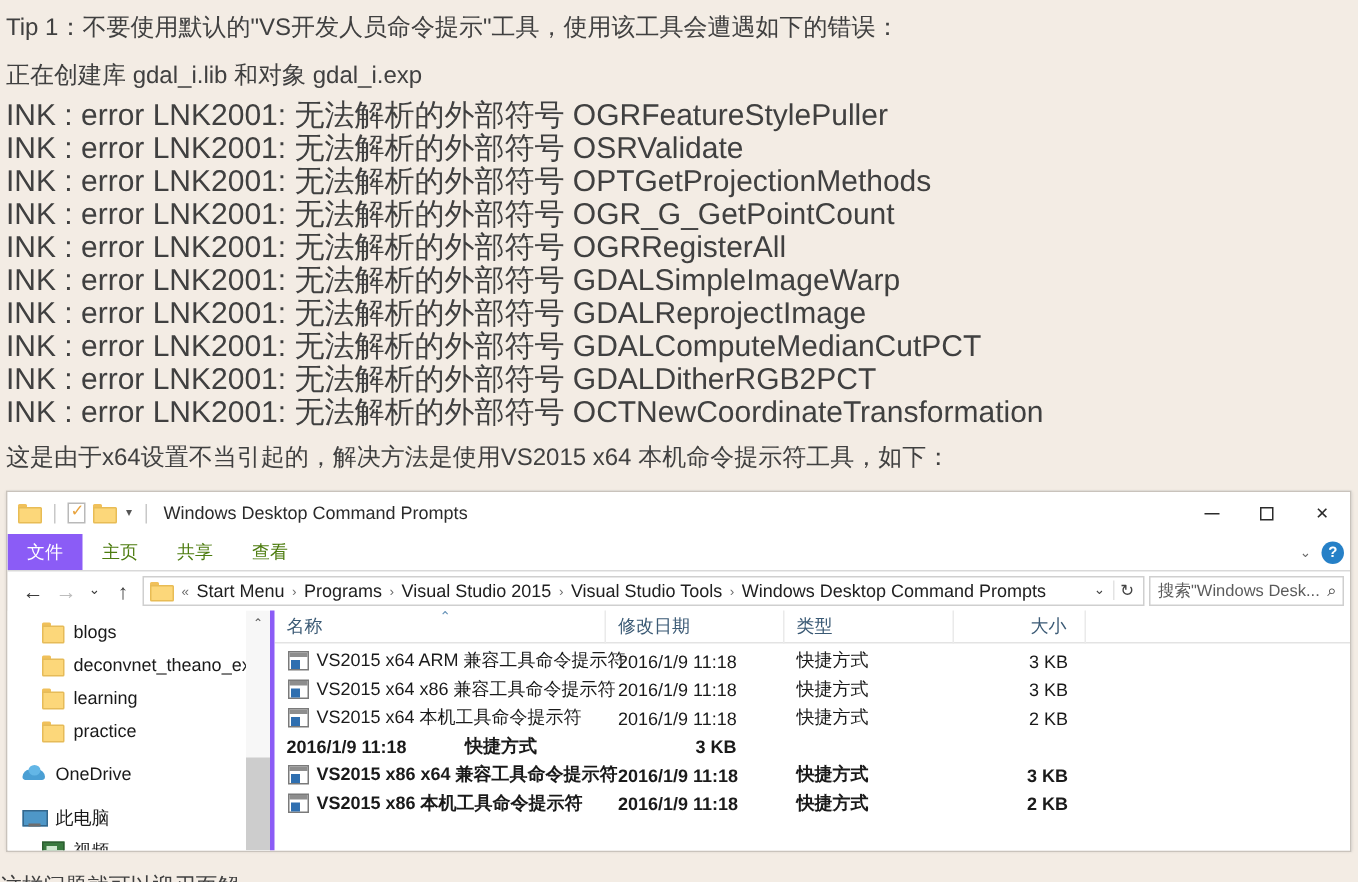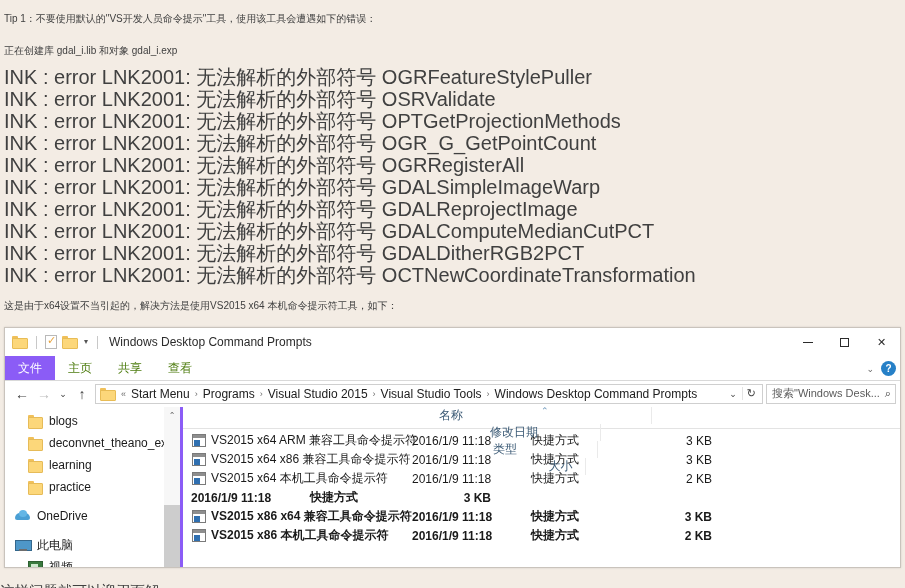--- a/index.html
+++ b/index.html
@@ -8,21 +8,21 @@
     width: 905px; height: 588px;
     background: #f3ece4;
     font-family: "Liberation Sans", "DejaVu Sans", sans-serif;
     color: #3a3a3a;
     overflow: hidden;
   }
 
   
   .article { padding: 0; }
   .para {
-    font-size: 10px;
+    font-size: 16px;
     line-height: 22px;
     color: #404040;
     padding-left: 4px;
     white-space: nowrap;
   }
   .para-intro { padding-top: 8px; padding-bottom: 10px; }
   .para-sub   { padding-bottom: 4px; }
   .errline {
     font-size: 20px;
     line-height: 22px;
@@ -196,21 +196,21 @@
     font-size:8px; color:#5e5e5e;
   }
   .nav-scroll .thumb {
     position:absolute; left:0; top:98px; width:16px; height:62px; background:#cdcdcd;
   }
 
   .listpane { flex:1; display:flex; flex-direction:column; background:#fff; }
   .col-head {
     display:flex; height: 22px; align-items:center;
     border-bottom: 1px solid #e3e3e3; background:#fff;
-    font-size: 12px; color:#3b5a75;flex-direction:column;
+    font-size: 12px; color:#3b5a75;
   }
   .col {
     position:relative; padding-left: 8px; white-space:nowrap;
     border-right: 1px solid #eaeaea; height:22px; display:flex; align-items:center;
   }
   .col.c-name { width: 221px; }
   .col.c-date { width: 119px; }
   .col.c-type { width: 113px; }
   .col.c-size { width: 88px; justify-content:flex-end; padding-right:12px; }
   .sort-caret {

